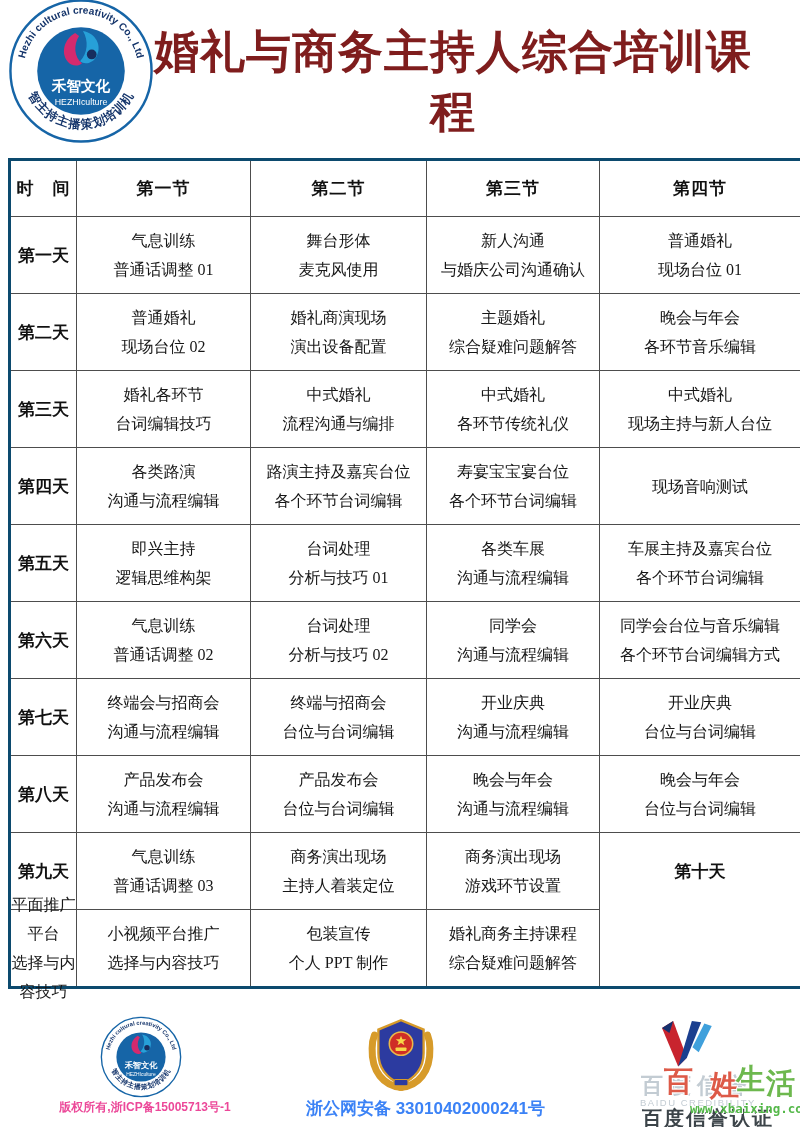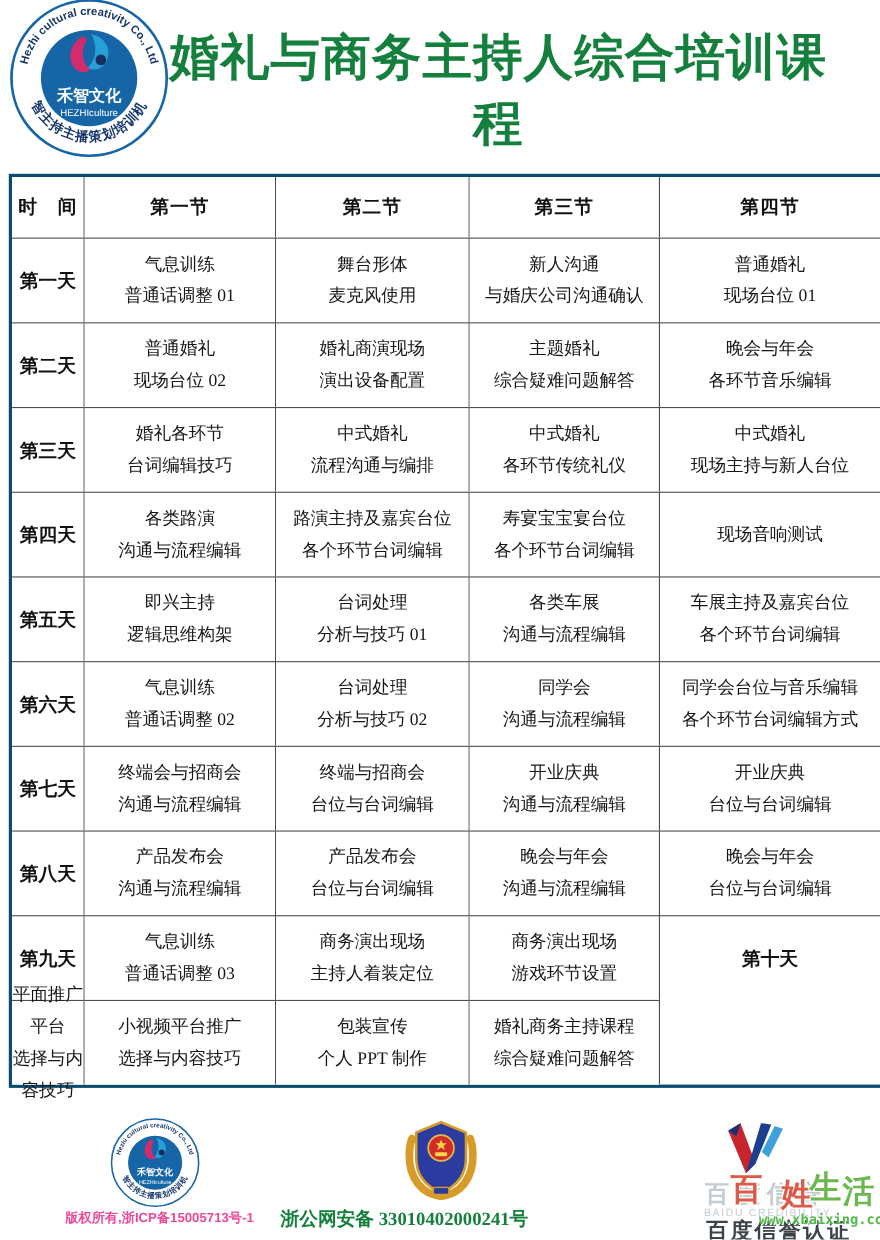--- a/index.html
+++ b/index.html
@@ -2,43 +2,43 @@
 <html><head>
 <meta charset="utf-8">
 <style>
   html,body{margin:0;padding:0;background:#fff;}
   .page{position:relative;width:800px;height:1127px;background:#fff;overflow:hidden;
         font-family:"Liberation Serif","DejaVu Serif",serif;}
 
   
   .logo-main{position:absolute;left:8px;top:-2px;width:146px;height:146px;}
   .page-title{position:absolute;left:150px;top:22px;width:606px;text-align:center;
-      font-size:45px;font-weight:bold;color:#15803d;letter-spacing:1px;}
+      font-size:45px;font-weight:bold;color:#7f1d1d;letter-spacing:1px;}
 
   
   .grid{position:absolute;left:8px;top:158px;display:grid;
       grid-template-columns:66px 174px 176px 173px 200px;
       grid-template-rows:55px;grid-auto-rows:77px;
       border:3px solid #0c4a6e;background:#fff;}
   .cell{border-right:1px solid #4d4d4d;border-top:1px solid #4d4d4d;
       display:flex;flex-direction:column;align-items:center;justify-content:center;
       text-align:center;background:#fff;color:#111;}
   .cell:nth-child(5n){border-right:none;}
   .cell:nth-child(-n+5){border-top:none;}
   .th{font-weight:bold;font-size:17px;letter-spacing:1px;}
   .day{font-weight:bold;font-size:17px;}
   .course{font-size:16px;line-height:29px;color:#161616;}
 
   
   .footer-logo{position:absolute;left:100px;top:1016px;width:82px;height:82px;}
   .copyright{position:absolute;left:10px;top:1099px;width:270px;text-align:center;
       font-family:"Liberation Sans",sans-serif;font-weight:bold;font-size:12px;color:#ec4899;}
   .police-badge{position:absolute;left:362px;top:1012px;width:78px;height:82px;}
-  .police-text{position:absolute;left:255px;top:1097px;width:290px;text-align:left;
-      font-family:Liberation Serif, serif;font-weight:bold;font-size:17px;color:#15803d;}
+  .police-text{position:absolute;left:255px;top:1097px;width:290px;text-align:right;
+      font-family:Liberation Sans, sans-serif;font-weight:bold;font-size:17px;color:#3b82f6;}
   .baidu-v{position:absolute;left:653px;top:1018px;width:64px;height:56px;}
   .baidu-wm-cn{position:absolute;left:641px;top:1071px;font-family:"Liberation Sans",sans-serif;
       font-size:22px;color:#c3ccd3;letter-spacing:6px;font-weight:bold;}
   .baidu-wm-en{position:absolute;left:640px;top:1097px;font-family:"Liberation Sans",sans-serif;
       font-size:9.5px;color:#c3ccd3;letter-spacing:1.5px;}
   .baidu-label{position:absolute;left:642px;top:1105px;font-family:"Liberation Sans",sans-serif;
       font-size:20px;font-weight:bold;color:#3c4449;letter-spacing:2px;}
 
   .wm-char{position:absolute;font-family:"Liberation Serif",serif;font-weight:bold;font-size:29px;
       text-shadow:1px 1px 0 #fff,-1px -1px 0 #fff,1px -1px 0 #fff,-1px 1px 0 #fff;}

